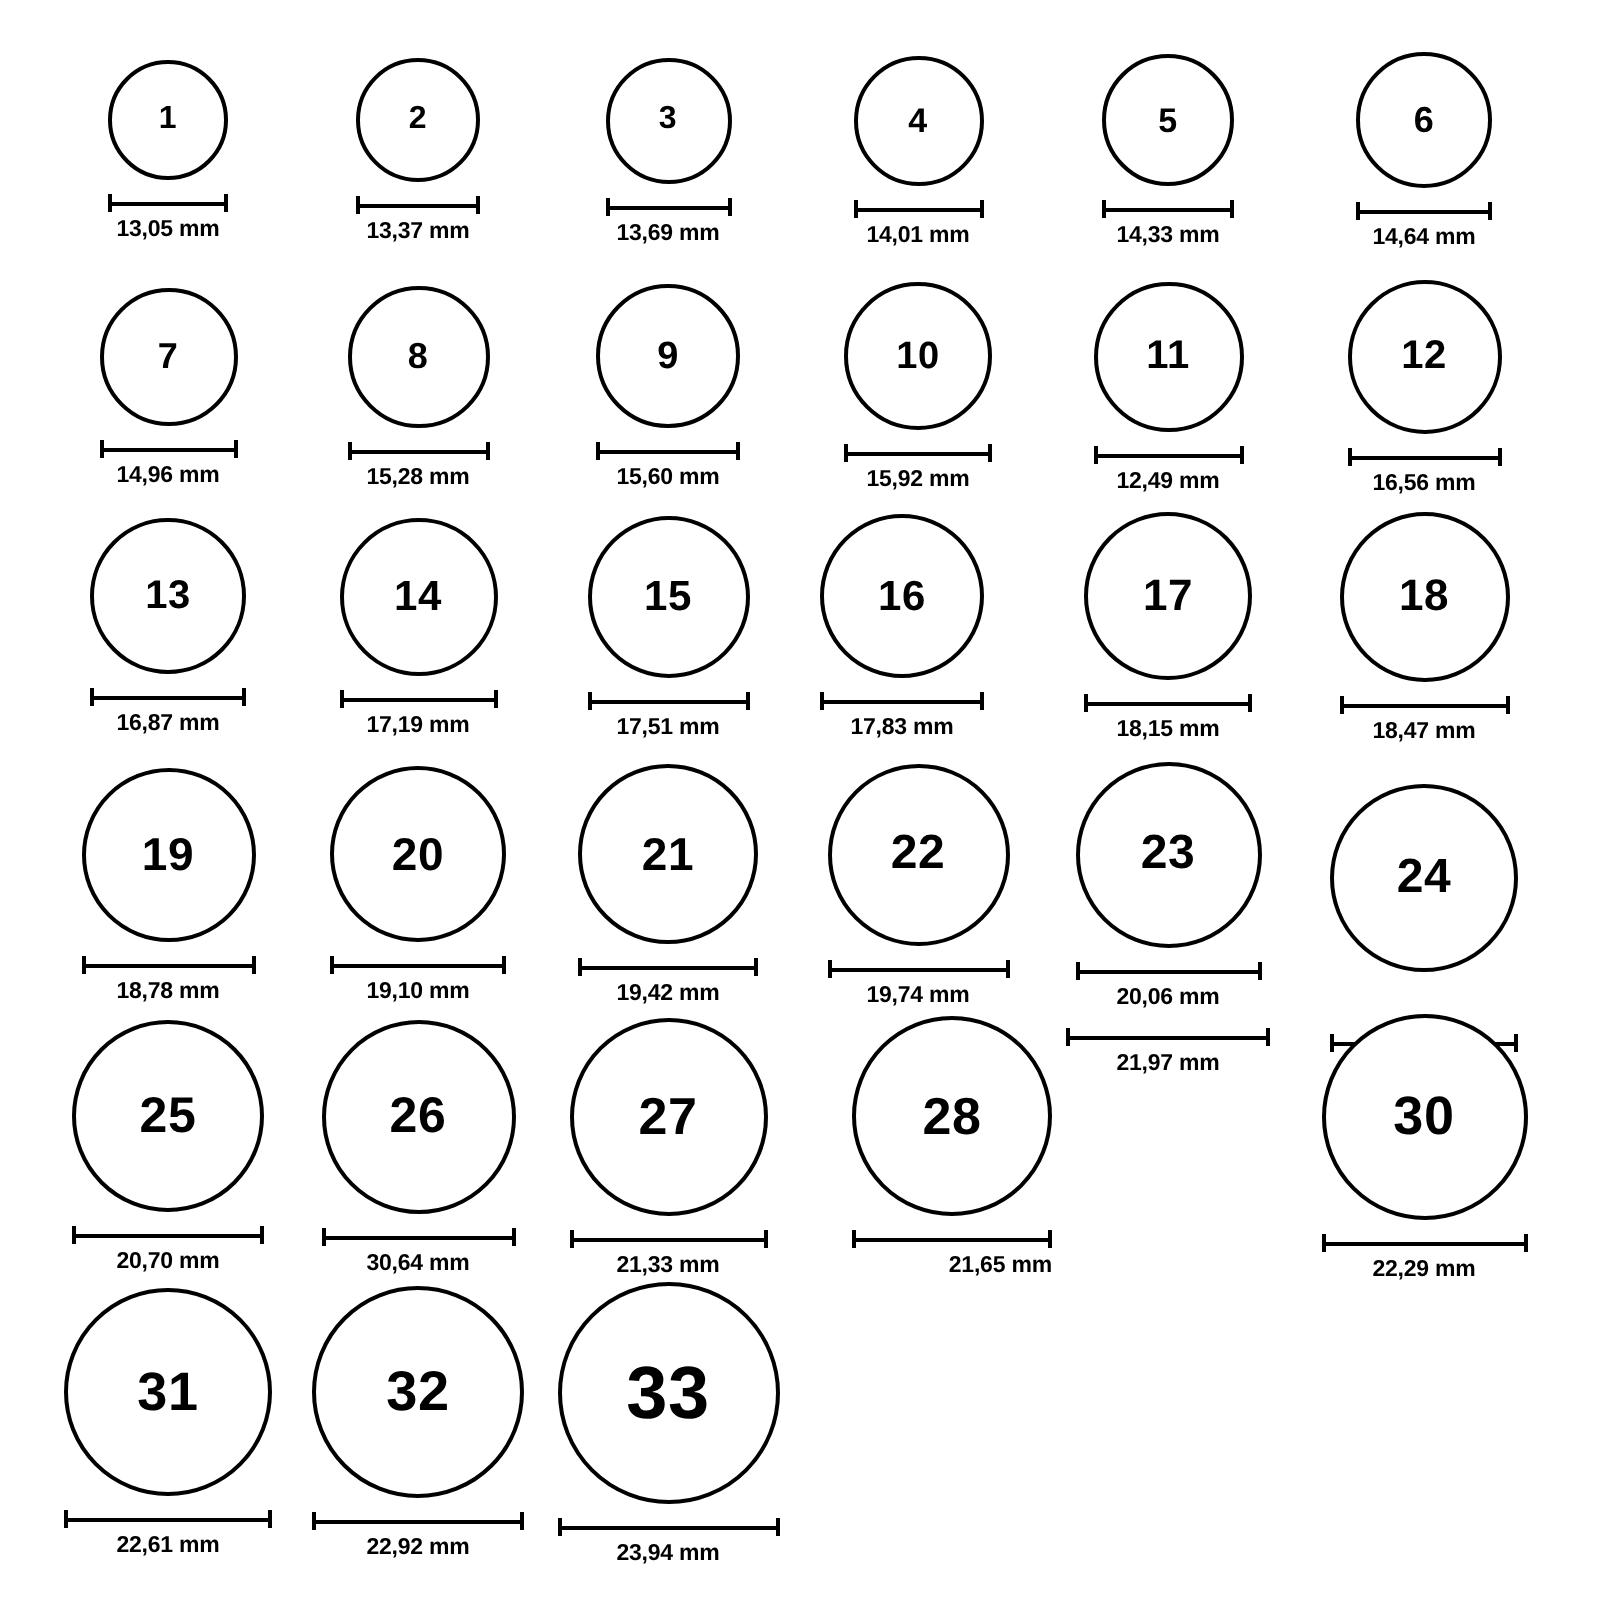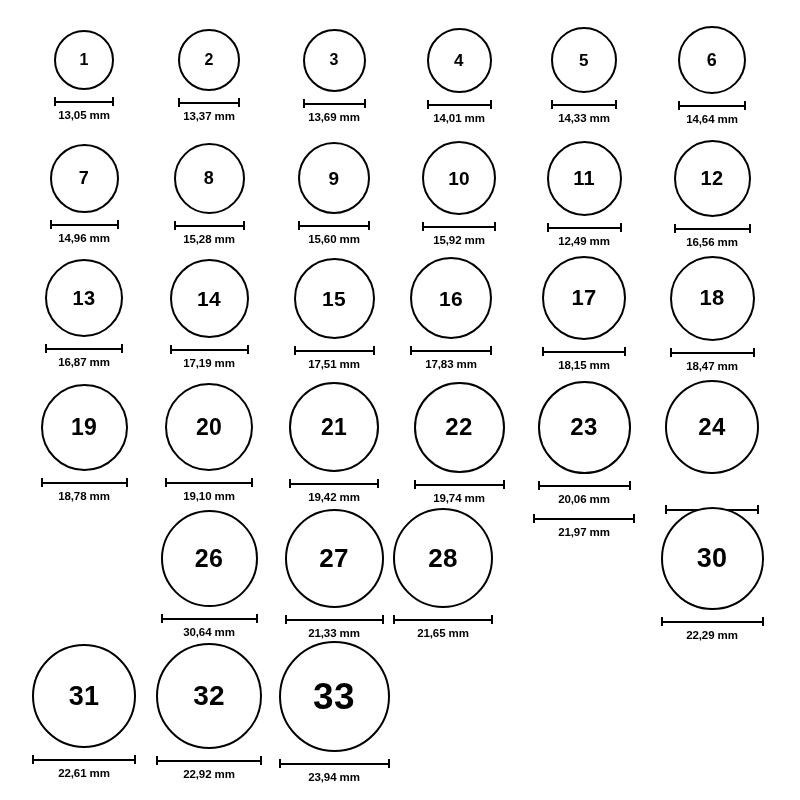--- a/index.html
+++ b/index.html
@@ -322,30 +322,41 @@
       <div class="ring" style="width: 93px; height: 93px;">
         <span class="ring-label" style="font-size: 24px;">23</span>
       </div>
       <div class="measure" style="width: 93px;">
         <div class="bar"></div>
         <div class="tick-left"></div>
         <div class="tick-right"></div>
       </div>
       <div class="size-text">20,06 mm</div>
     </div>
-    <div class="cell" style="left: 652px; top: 380px; width: 120px; gap: 24px;">
+    <div class="cell" style="left: 652px; top: 392px; width: 120px; gap: 24px;">
       <div class="ring" style="width: 94px; height: 94px;">
         <span class="ring-label" style="font-size: 24px;">24</span>
       </div>
       <div class="measure" style="width: 94px;">
         <div class="bar"></div>
         <div class="tick-left"></div>
         <div class="tick-right"></div>
       </div>
       <div class="size-text">20,38 mm</div>
+    </div>
+    <div class="cell" style="left: 24px; top: 510px; width: 120px;">
+      <div class="ring" style="width: 96px; height: 96px;">
+        <span class="ring-label" style="font-size: 25px;">25</span>
+      </div>
+      <div class="measure" style="width: 96px;">
+        <div class="bar"></div>
+        <div class="tick-left"></div>
+        <div class="tick-right"></div>
+      </div>
+      <div class="size-text">20,70 mm</div>
     </div>
     <div class="cell" style="left: 149px; top: 509.5px; width: 120px;">
       <div class="ring" style="width: 97px; height: 97px;">
         <span class="ring-label" style="font-size: 25px;">26</span>
       </div>
       <div class="measure" style="width: 97px;">
         <div class="bar"></div>
         <div class="tick-left"></div>
         <div class="tick-right"></div>
       </div>
@@ -355,21 +366,21 @@
       <div class="ring" style="width: 99px; height: 99px;">
         <span class="ring-label" style="font-size: 26px;">27</span>
       </div>
       <div class="measure" style="width: 99px;">
         <div class="bar"></div>
         <div class="tick-left"></div>
         <div class="tick-right"></div>
       </div>
       <div class="size-text">21,33 mm</div>
     </div>
-    <div class="cell" style="left: 383px; top: 508px; width: 120px;">
+    <div class="cell" style="left: 406px; top: 508px; width: 120px; align-items: flex-end;">
       <div class="ring" style="width: 100px; height: 100px;">
         <span class="ring-label" style="font-size: 26px;">28</span>
       </div>
       <div class="measure" style="width: 100px;">
         <div class="bar"></div>
         <div class="tick-left"></div>
         <div class="tick-right"></div>
       </div>
       <div class="size-text">21,65 mm</div>
     </div>

